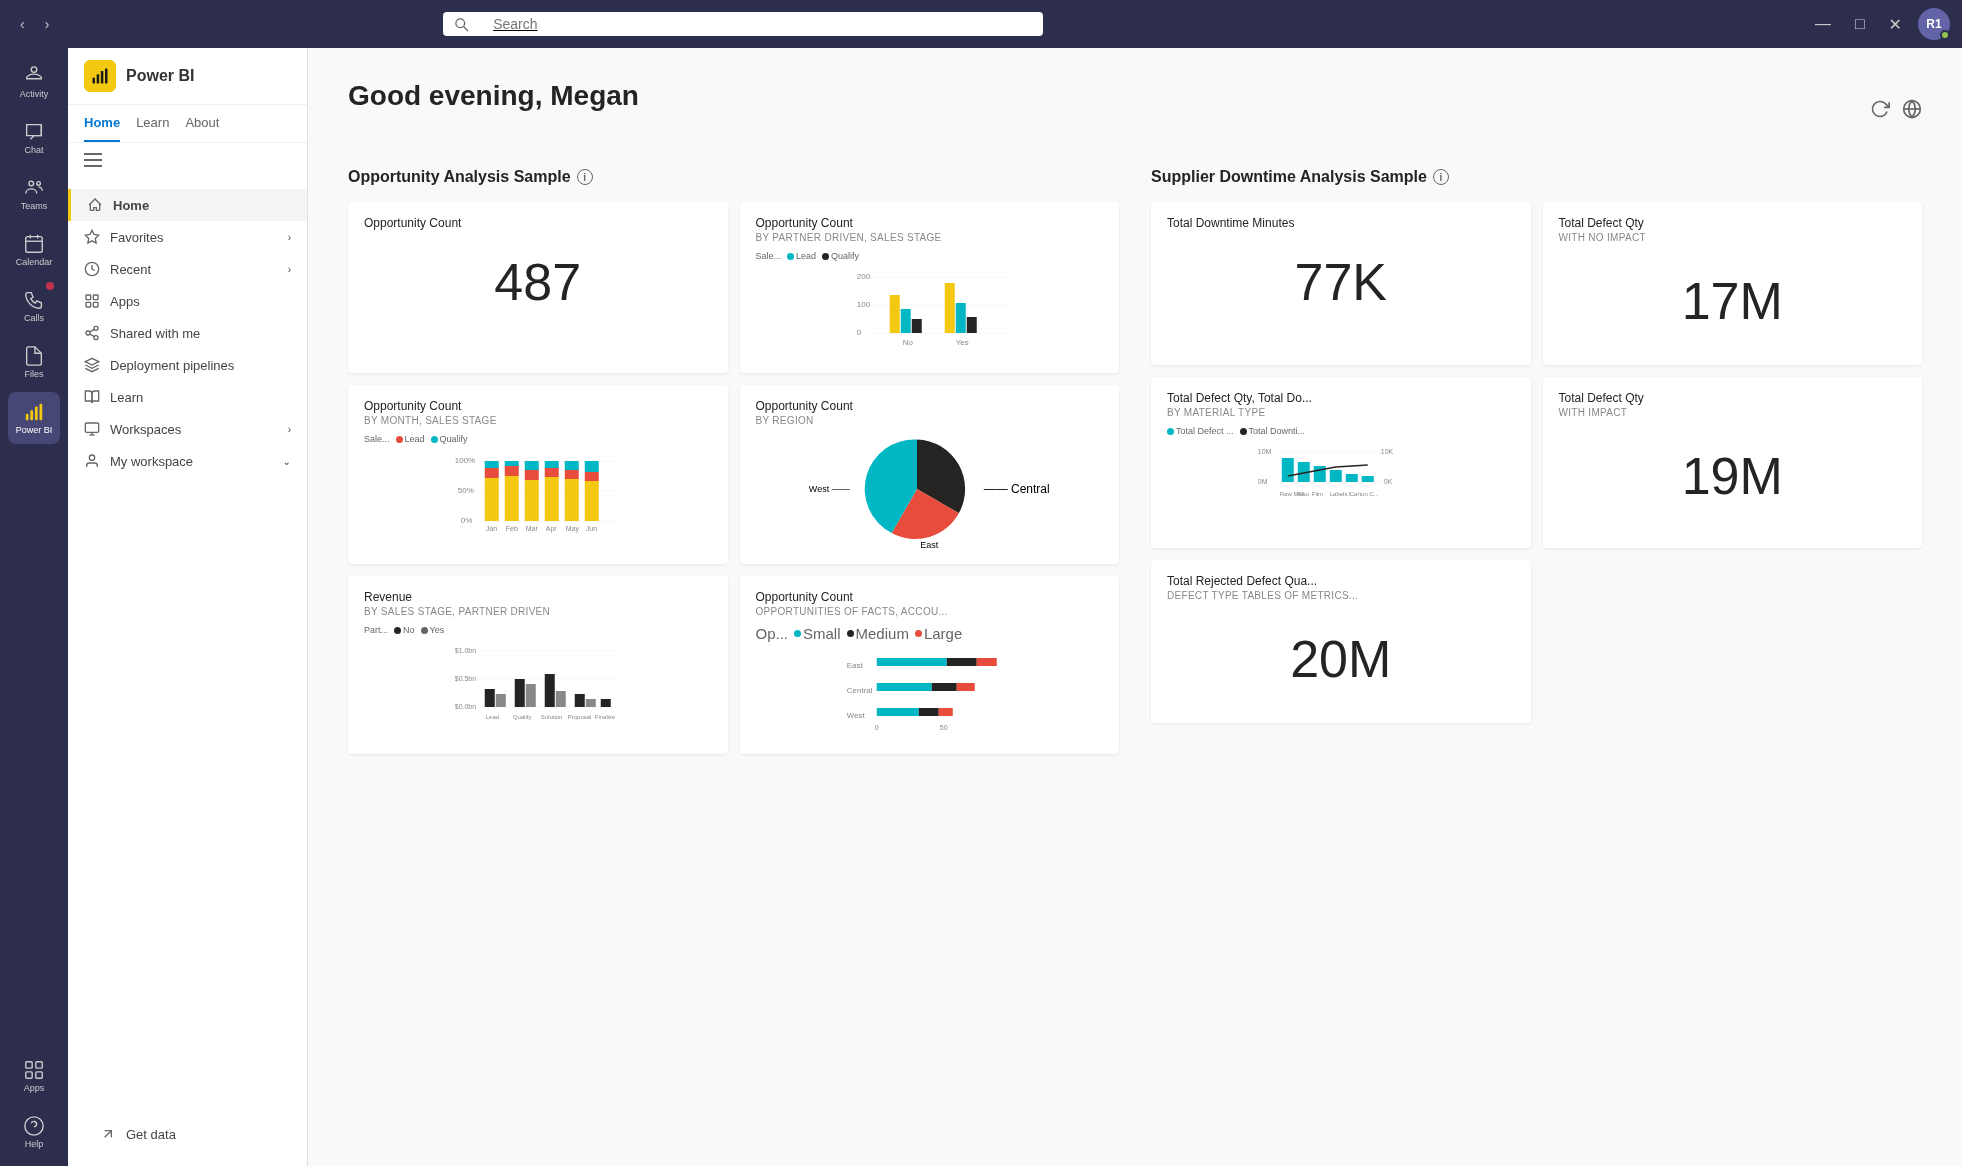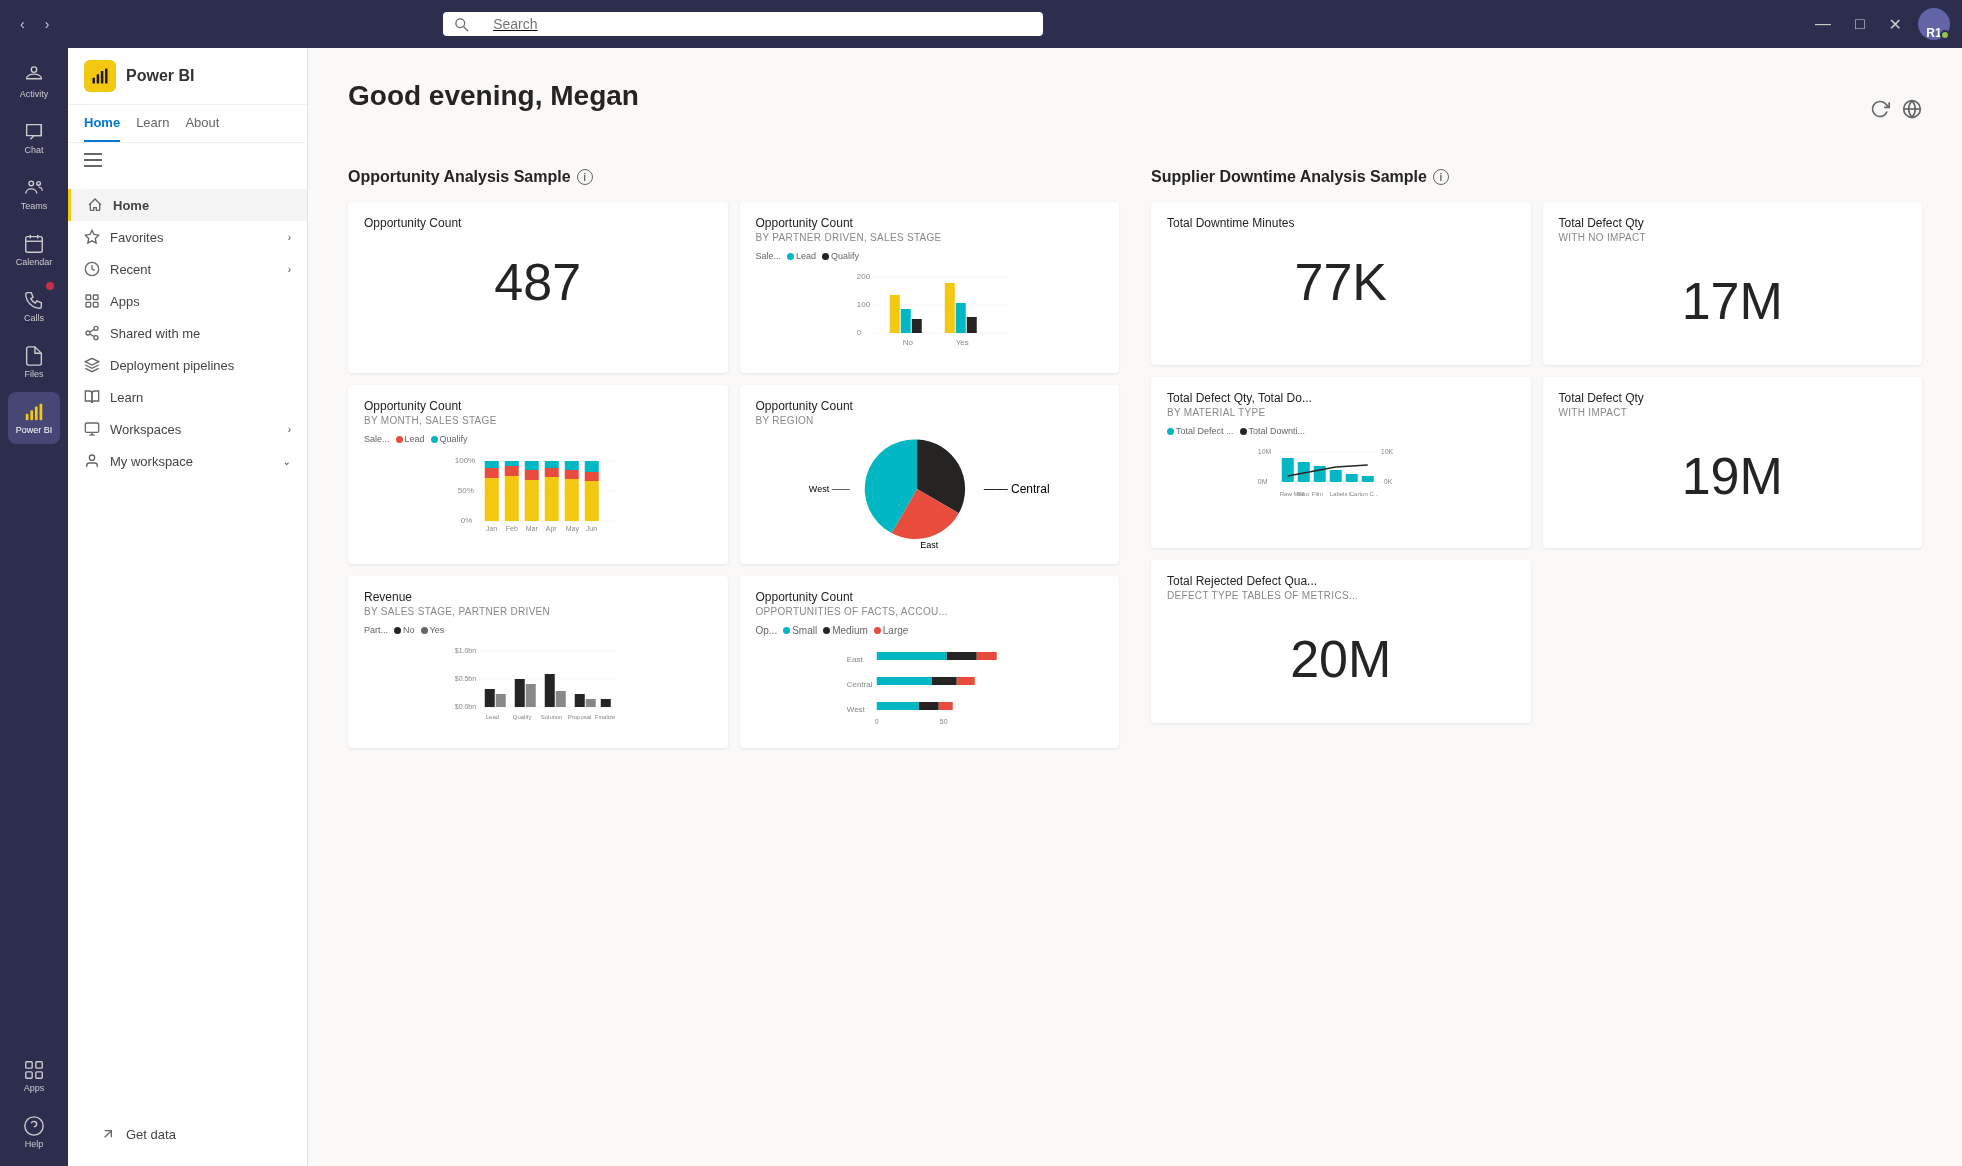--- a/index.html
+++ b/index.html
@@ -29,21 +29,21 @@
       border-radius: 4px;
       padding: 4px 12px;
       gap: 24px;
       text-decoration: underline;
     }
     .title-bar-search input {
       border: none; outline: none; flex: 1; font-size: 14px;
     }
     .title-bar-right { display: flex; align-items: center; gap: 8px; margin-left: auto; }
     .title-bar-right button { background: none; border: none; color: #ccc; font-size: 16px; cursor: pointer; padding: 4px 8px; }
-    .avatar { width: 32px; height: 32px; border-radius: 50%; background: #6264a7; display: flex; align-items: flex-end; justify-content: center; color: white; font-size: 12px; font-weight: bold; position: relative; }
+    .avatar { width: 32px; height: 32px; border-radius: 50%; background: #6264a7; display: flex; align-items: center; justify-content: center; color: white; font-size: 12px; font-weight: bold; position: relative; }
     .avatar-badge { width: 10px; height: 10px; background: #92c353; border-radius: 50%; position: absolute; bottom: 0; right: 0; border: 2px solid #2d2d4e; }
 
     
     .app-body { display: flex; flex: 1; overflow: hidden; }
 
     
     .teams-sidebar {
       width: 68px;
       background: #2d2d4e;
       display: flex;
@@ -538,21 +538,21 @@
               <text x="60" y="80" font-size="6" fill="#888">Qualify</text>
               <text x="88" y="80" font-size="6" fill="#888">Solution</text>
               <text x="115" y="80" font-size="6" fill="#888">Proposal</text>
               <text x="142" y="80" font-size="6" fill="#888">Finalize</text>
             </svg>
           </div>
 
           <div class="card">
             <div class="card-title">Opportunity Count</div>
             <div class="card-subtitle">OPPORTUNITIES OF FACTS, ACCOU...</div>
-            <div style="display:flex;gap:6px;font-size:10px;color:#666;margin-bottom:4px;">
+            <div style="display:flex;gap:6px;font-size:15px;color:#666;margin-bottom:4px;">
               <span>Op...</span>
               <span style="display:flex;align-items:center;gap:2px;"><span style="width:7px;height:7px;border-radius:50%;background:#00b7c3;display:inline-block;"></span>Small</span>
               <span style="display:flex;align-items:center;gap:2px;"><span style="width:7px;height:7px;border-radius:50%;background:#252423;display:inline-block;"></span>Medium</span>
               <span style="display:flex;align-items:center;gap:2px;"><span style="width:7px;height:7px;border-radius:50%;background:#e74c3c;display:inline-block;"></span>Large</span>
             </div>
             <svg viewBox="0 0 170 90" width="100%" height="90">
 
               <text x="2" y="22" font-size="8" fill="#888">East</text>
               <rect x="32" y="12" width="70" height="8" fill="#00b7c3"></rect>
               <rect x="102" y="12" width="30" height="8" fill="#252423"></rect>

